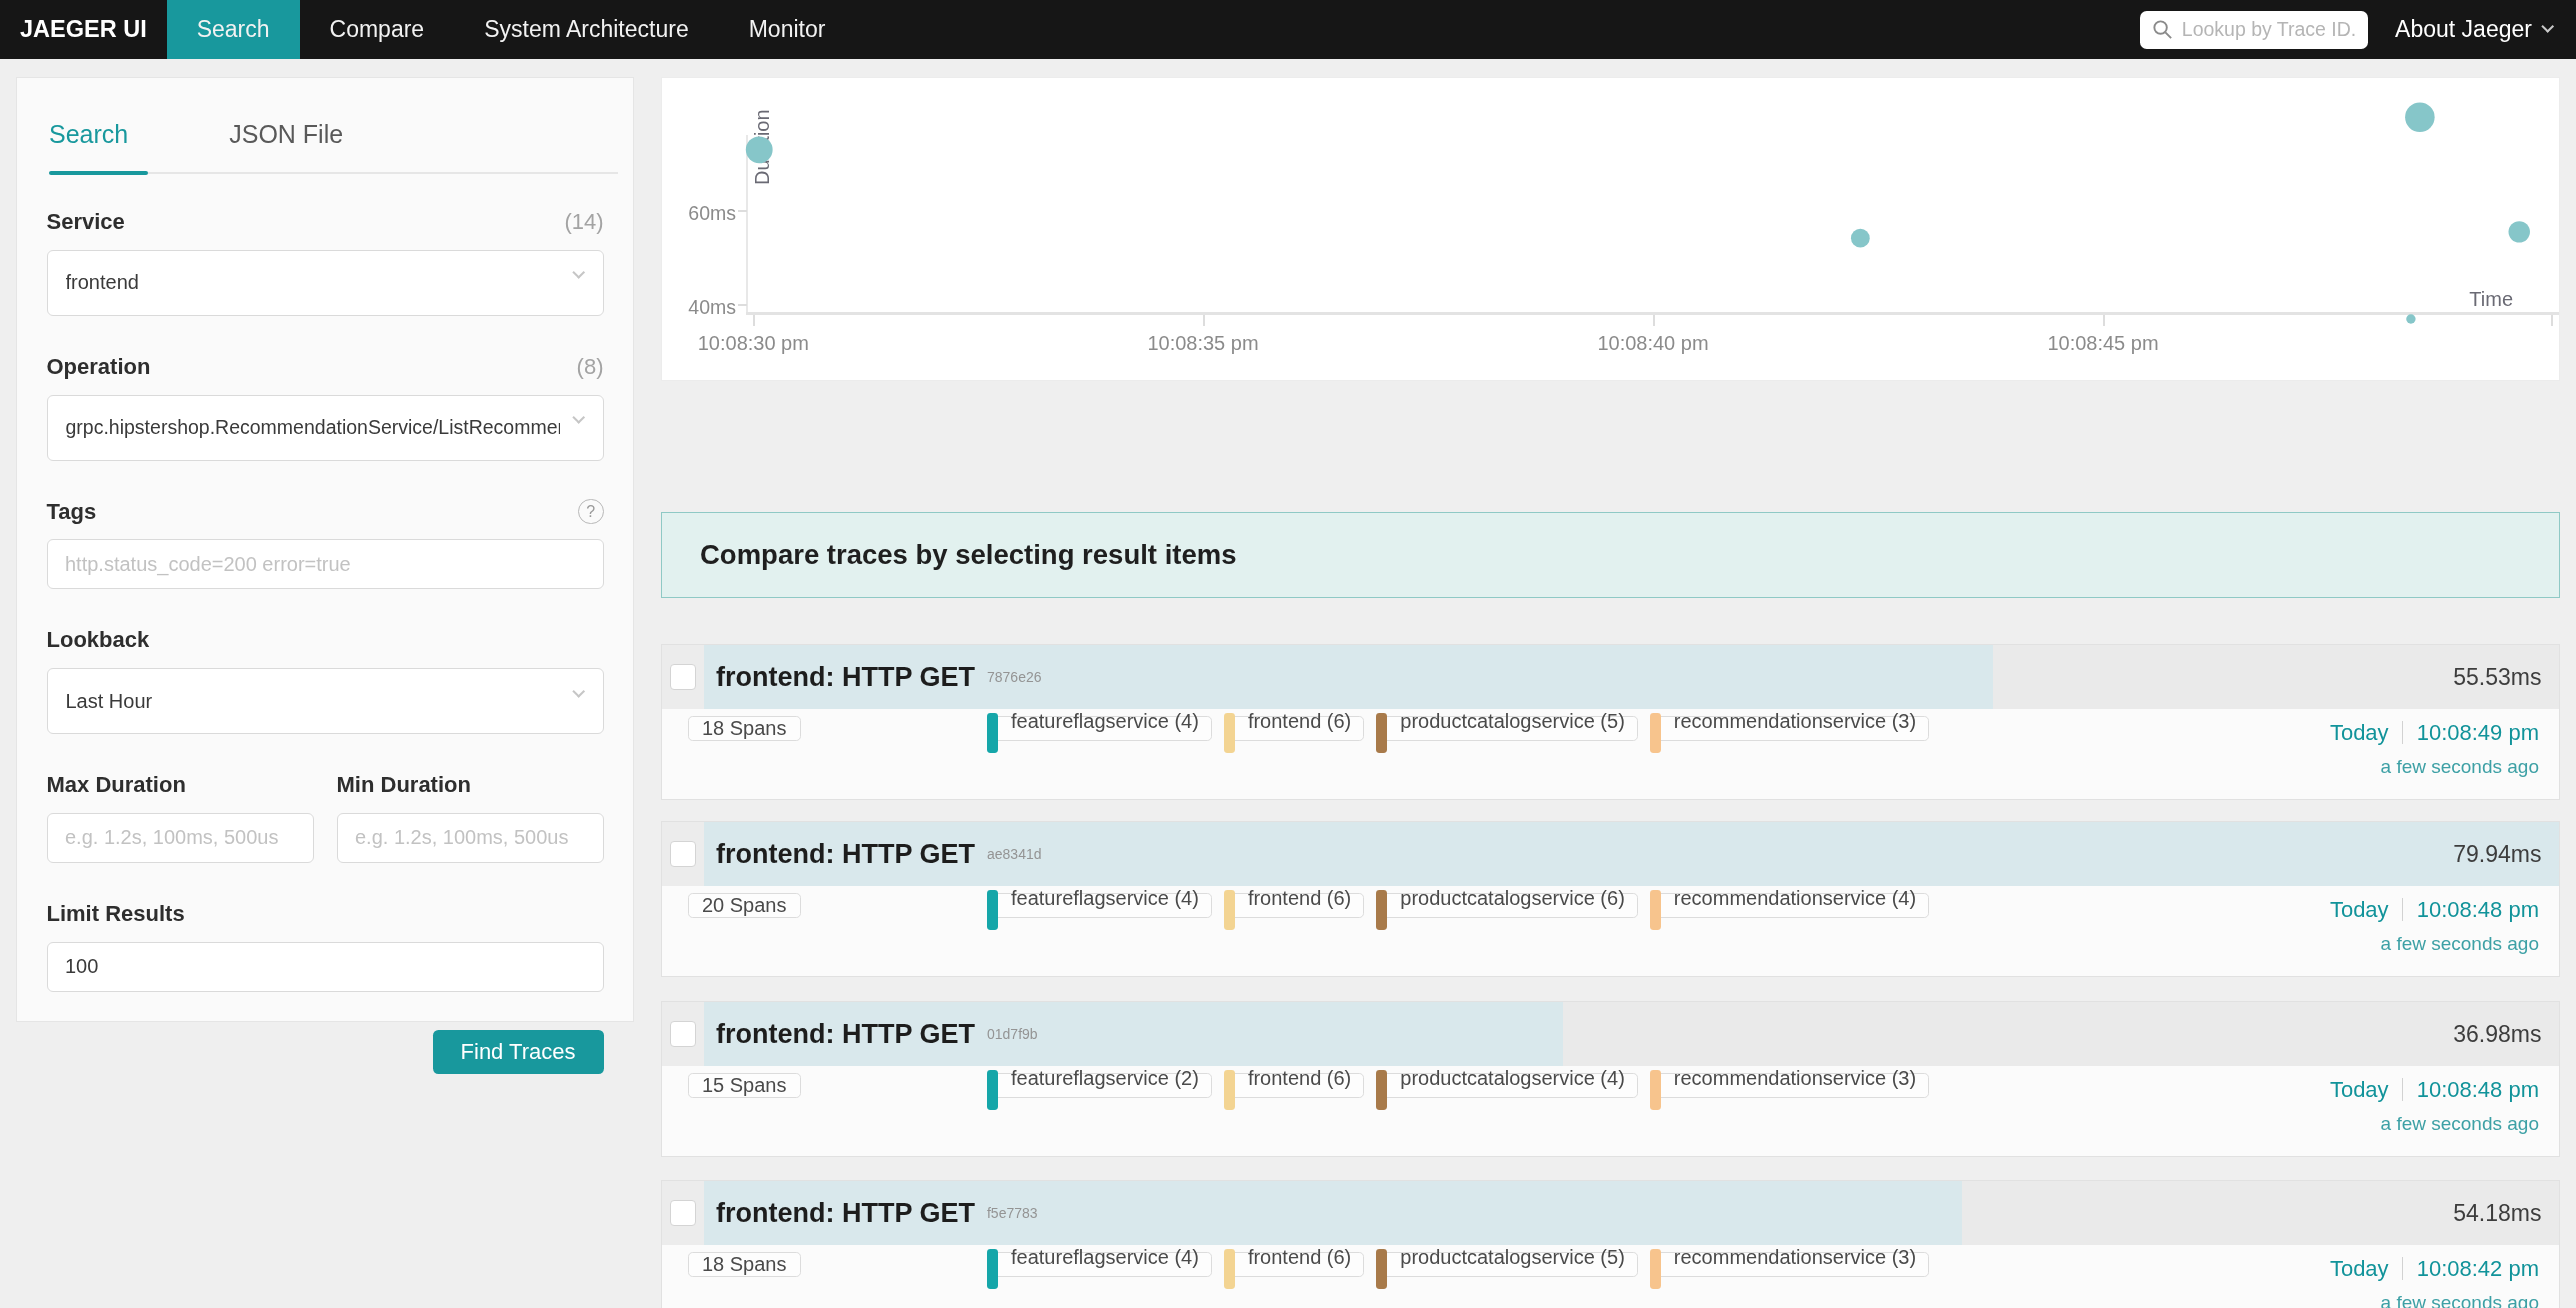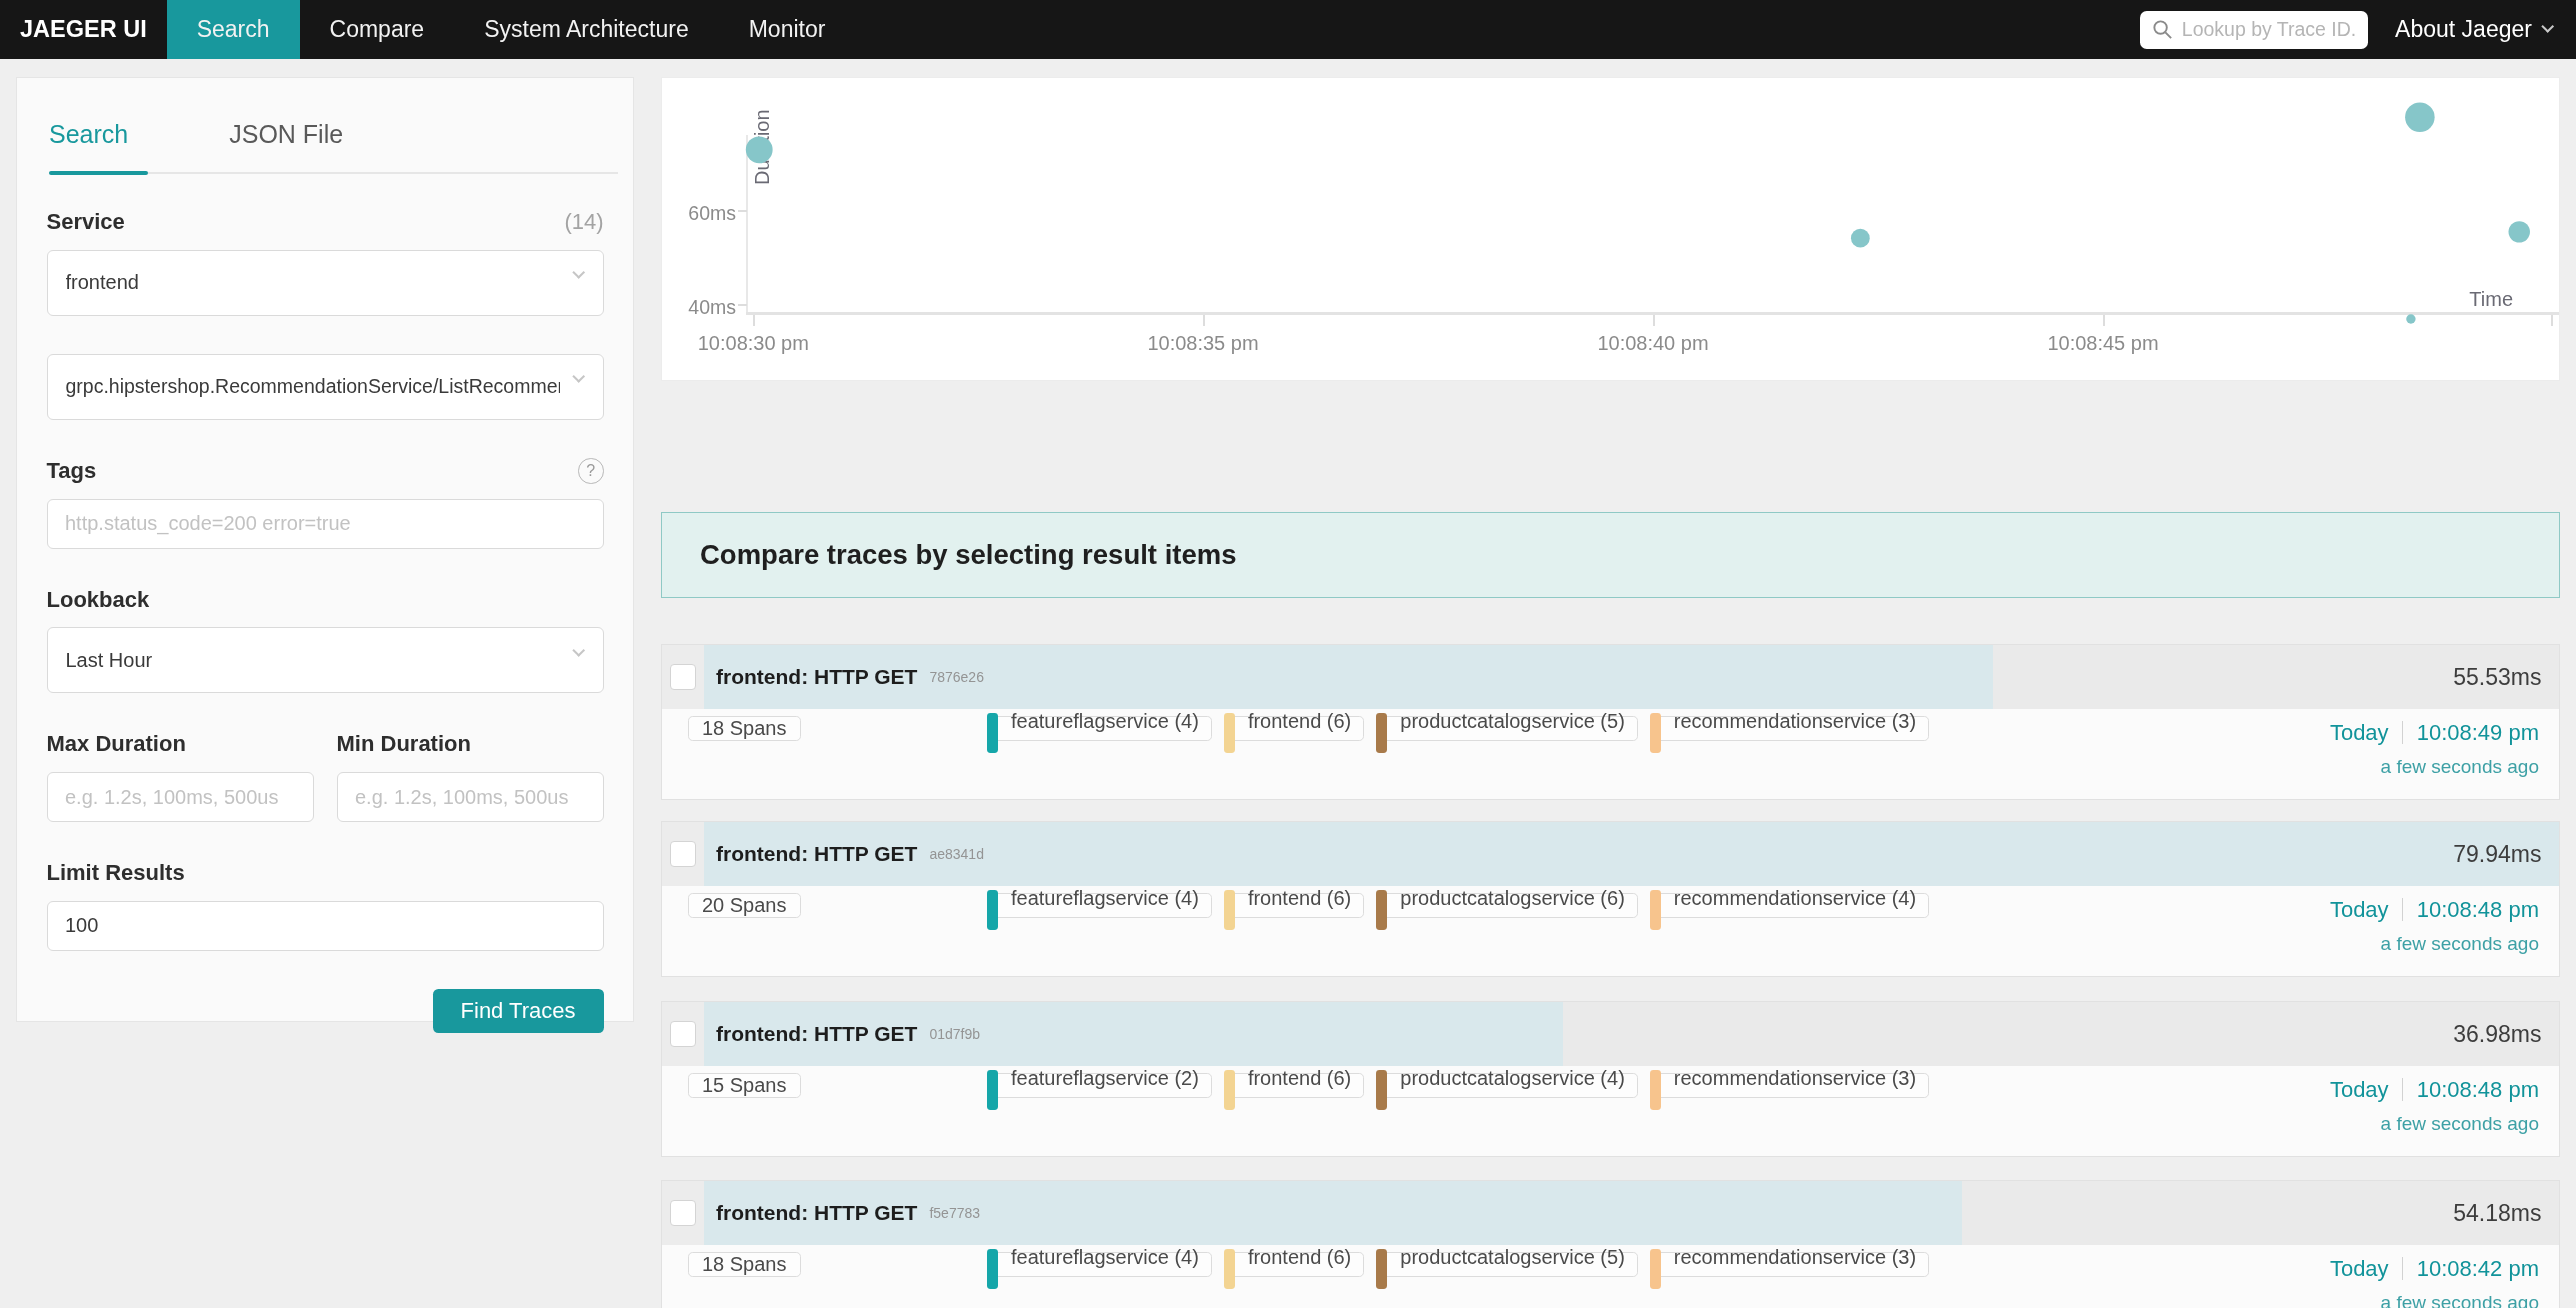--- a/index.html
+++ b/index.html
@@ -122,21 +122,21 @@
   .trace-row {
     position: absolute; left: 661px; width: 1899px; height: 156px;
     background: #fbfbfb; border: 0.7px solid #e1e1e1;
   }
   .row-head { display: flex; height: 64px; }
   .cb-cell { width: 42px; background: #ececec; display: flex; align-items: center; justify-content: center; flex: none; }
   .checkbox { width: 25.5px; height: 25.5px; background: #fff; border: 1.3px solid #d4d4d4; border-radius: 4px; cursor: pointer; }
   .bar-region { position: relative; flex: 1; background: #eaeaea; overflow: hidden; }
   .bar-fill { position: absolute; left: 0; top: 0; bottom: 0; background: #d9e8ec; }
   .head-content { position: absolute; inset: 0; display: flex; align-items: center; }
-  .trace-title { font-size: 21px; font-weight: bold; color: #1d1d1d; margin-left: 12px; }
+  .trace-title { font-size: 27px; font-weight: bold; color: #1d1d1d; margin-left: 12px; }
   .trace-hash { font-size: 14px; color: #949494; margin-left: 12px; }
   .trace-duration { margin-left: auto; margin-right: 17.5px; font-size: 23px; color: #3d3d3d; }
   .row-body { position: relative; height: 91px; }
   .chip {
     display: inline-flex; align-items: center; height: 25px; background: #fdfdfd;
     border: 1.3px solid #dcdcdc; border-radius: 4.7px; font-size: 20px; color: #4a4a4a;
   }
   .spans-chip { position: absolute; left: 25.5px; top: 6.7px; padding: 0 13.4px; }
   .svc-chips { position: absolute; left: 325px; top: 6.7px; display: flex; gap: 12px; }
   .svc-chip { position: relative; padding: 0 12px 14px 23px; }
@@ -186,20 +186,24 @@
           <span>Service</span>
           <span class="count">(14)</span>
         </div>
         <div class="select-box">
           <span class="val">frontend</span>
           <span class="chev"></span>
         </div>
       </div>
 
       <div class="fgroup">
+        <div class="field-label">
+          <span>Operation</span>
+          <span class="count">(8)</span>
+        </div>
         <div class="select-box" style="font-size:19.5px;">
           <span class="val">grpc.hipstershop.RecommendationService/ListRecommend...</span>
           <span class="chev"></span>
         </div>
       </div>
 
       <div class="fgroup">
         <div class="field-label">
           <span>Tags</span>
           <span class="help-circle">?</span>

